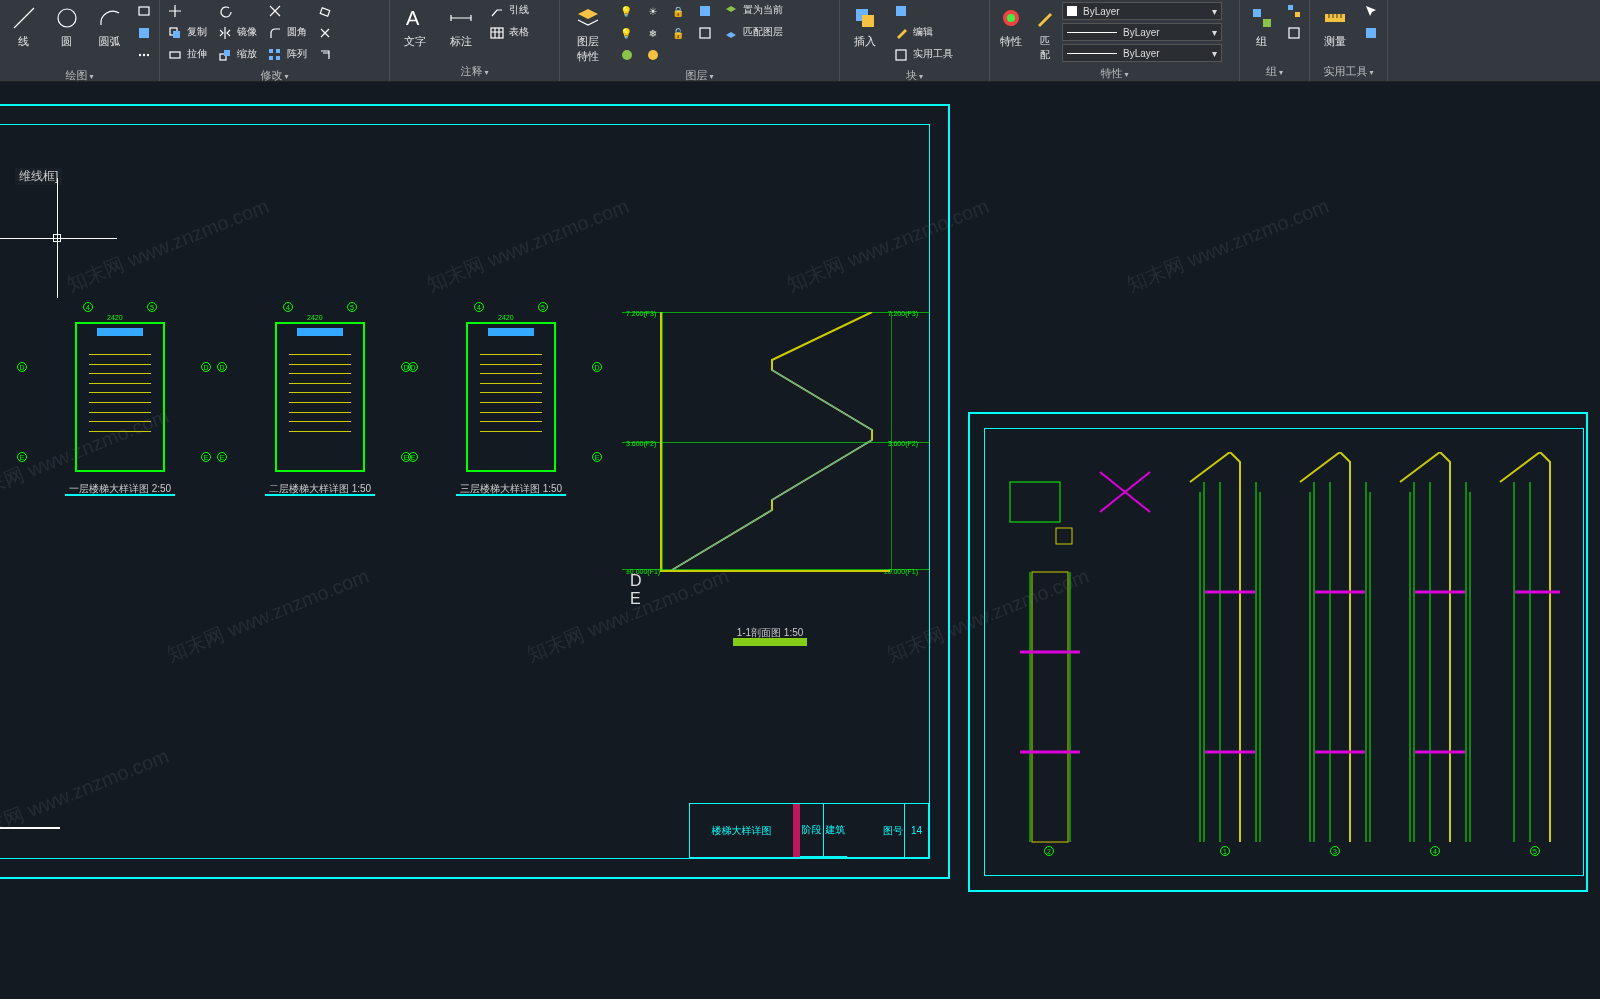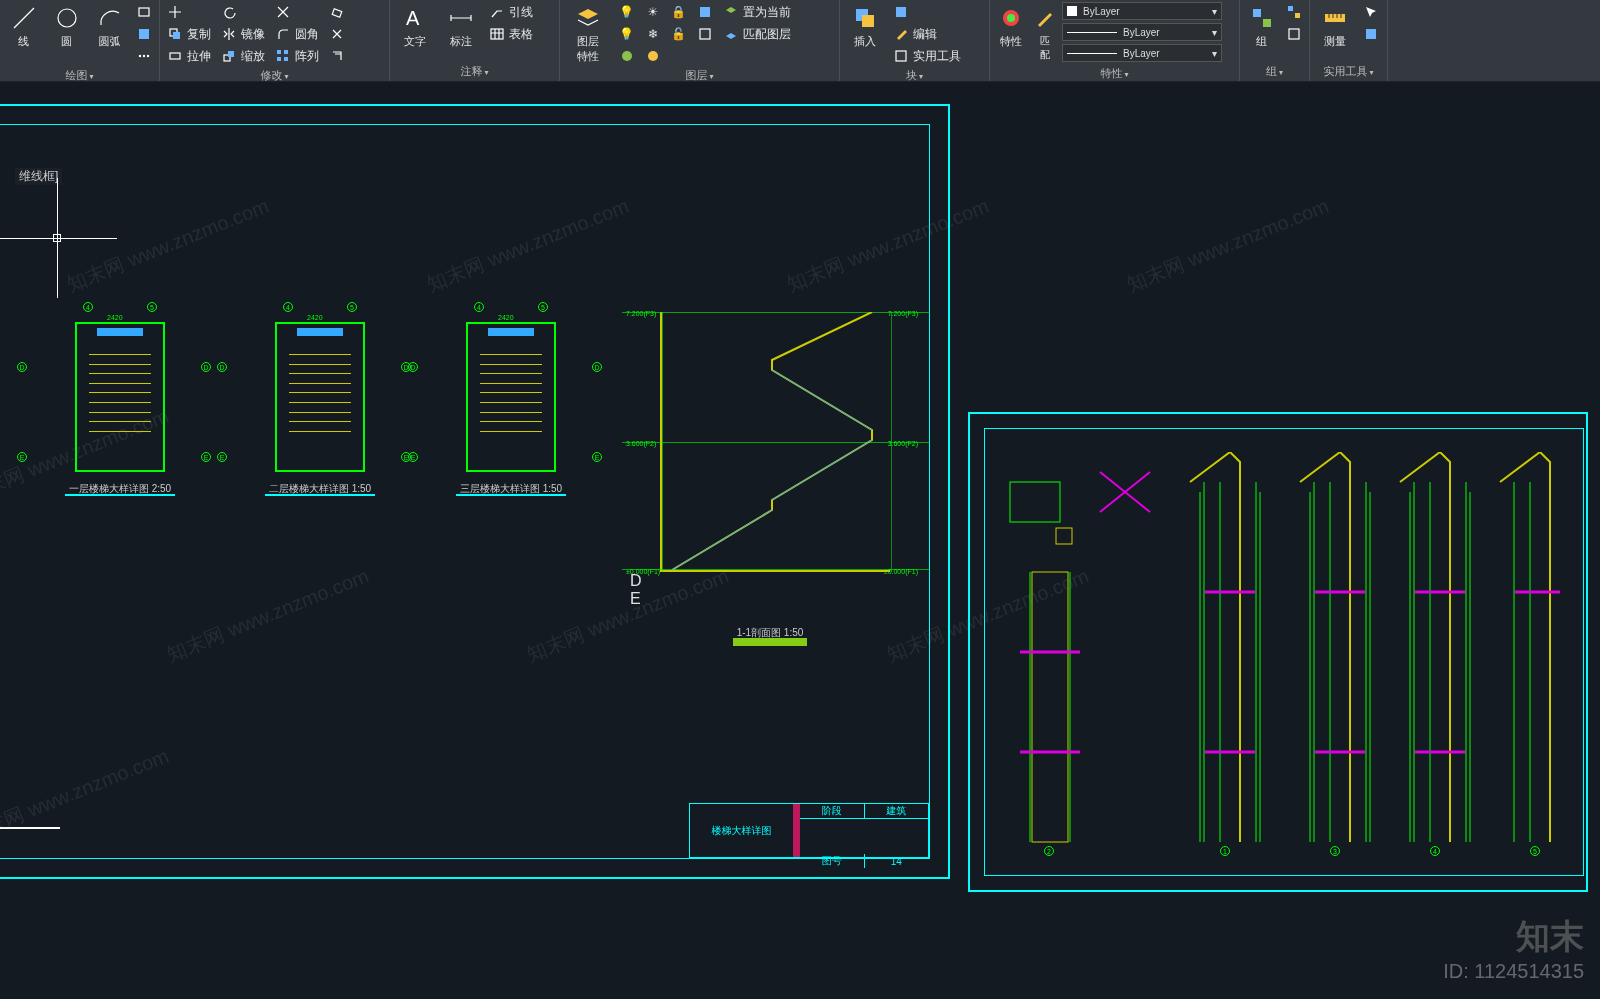--- a/index.html
+++ b/index.html
@@ -5,21 +5,21 @@
 * { margin: 0; padding: 0; box-sizing: border-box; font-family: "Microsoft YaHei", sans-serif; }
 body { background: #1a1f26; color: #e0e0e0; overflow: hidden; width: 1600px; height: 999px; position: relative; }
 
 
 .ribbon { height: 82px; background: #33393f; display: flex; border-bottom: 1px solid #222; }
 .panel { border-right: 1px solid #4a4f55; display: flex; flex-direction: column; padding: 2px 4px 0 4px; position: relative; }
 .panel-body { display: flex; align-items: flex-start; flex: 1; gap: 4px; }
 .col { display: flex; flex-direction: column; gap: 2px; }
 .rowi { display: flex; gap: 4px; align-items: center; }
 .btn-l { display: flex; flex-direction: column; align-items: center; width: 42px; padding: 2px; gap: 2px; cursor: pointer; font-size: 11px; color: #e6e6e6; }
-.btn-s { display: flex; align-items: center; gap: 4px; padding: 1px 3px; cursor: pointer; font-size: 12px; color: #e6e6e6; height: 20px; }
+.btn-s { display: flex; gap: 4px; padding: 1px 3px; cursor: pointer; font-size: 10px; color: #e6e6e6; height: 20px; }
 .ico { width: 16px; height: 16px; display: inline-flex; align-items: center; justify-content: center; }
 .ico-l { width: 28px; height: 28px; display: inline-flex; align-items: center; justify-content: center; }
 .panel-title { font-size: 11px; color: #bbb; text-align: center; padding: 2px 0; cursor: pointer; }
 .panel-title::after { content: " ▾"; font-size: 8px; }
 .dd { width: 160px; height: 18px; background: #2a2e33; border: 1px solid #555; font-size: 10px; color: #ddd; padding: 0 4px; display: flex; align-items: center; }
 .dd .line { width: 50px; height: 1px; background: #fff; margin-right: 6px; }
 
 
 .vp-label { position: absolute; top: 86px; left: 15px; font-size: 12px; color: #ccc; background: rgba(35,42,50,.4); padding: 0 4px; }
 
@@ -55,21 +55,21 @@
 .section { position: absolute; left: 630px; top: 300px; width: 280px; }
 .section .frame { width: 230px; height: 260px; border-left: 2px solid #cc0; border-bottom: 2px solid #cc0; position: relative; margin-left: 30px; }
 .section .level { position: absolute; left: -40px; right: -40px; height: 1px; background: #0f0; opacity: .6; }
 .section .ltxt { position: absolute; font-size: 7px; color: #0f0; }
 .section .title { text-align: center; font-size: 10px; color: #ccc; margin-top: 18px; }
 .section .title .u { border-bottom: 8px solid #84cc16; padding: 0 4px; margin-top: 22px; }
 
 
 .tblock { position: absolute; right: 0; bottom: 0; width: 240px; height: 55px; border: 1px solid #0ff; display: flex; color: #0ff; font-size: 10px; }
 .tblock .cell { border-right: 7px solid #be185d; display: flex; align-items: center; justify-content: center; padding: 0 8px; }
-.tblock .rows { display: flex; flex-direction: column; flex: 1; gap: 35px; }
+.tblock .rows { display: flex; flex-direction: row; flex: 1; gap: 35px; }
 .tblock .rows .r { flex: 1; display: flex; border-bottom: 1px solid #0ff; }
 .tblock .rows .r:last-child { border-bottom: none; }
 .tblock .rows .r .c { flex: 1; border-right: 1px solid #0ff; display: flex; align-items: center; justify-content: center; }
 .tblock .rows .r .c:last-child { border-right: none; }
 
 
 .detail { position: absolute; }
 .detail .grb { position: absolute; width: 10px; height: 10px; border: 1px solid #0f0; border-radius: 50%; font-size: 7px; color: #0f0; text-align: center; line-height: 9px; }
 
 
@@ -725,18 +725,14 @@
   <div class="wm" style="top:150px; left:60px">知末网 www.znzmo.com</div>
   <div class="wm" style="top:150px; left:420px">知末网 www.znzmo.com</div>
   <div class="wm" style="top:150px; left:780px">知末网 www.znzmo.com</div>
   <div class="wm" style="top:150px; left:1120px">知末网 www.znzmo.com</div>
   <div class="wm" style="top:360px; left:-40px">知末网 www.znzmo.com</div>
   <div class="wm" style="top:520px; left:160px">知末网 www.znzmo.com</div>
   <div class="wm" style="top:520px; left:520px">知末网 www.znzmo.com</div>
   <div class="wm" style="top:520px; left:880px">知末网 www.znzmo.com</div>
   <div class="wm" style="top:700px; left:-40px">知末网 www.znzmo.com</div>
 
-  <div class="brand">
-    <div class="logo">知末</div>
-    <div class="id">ID: 1124514315</div>
-  </div>
 
 </div>
 
 </body></html>

